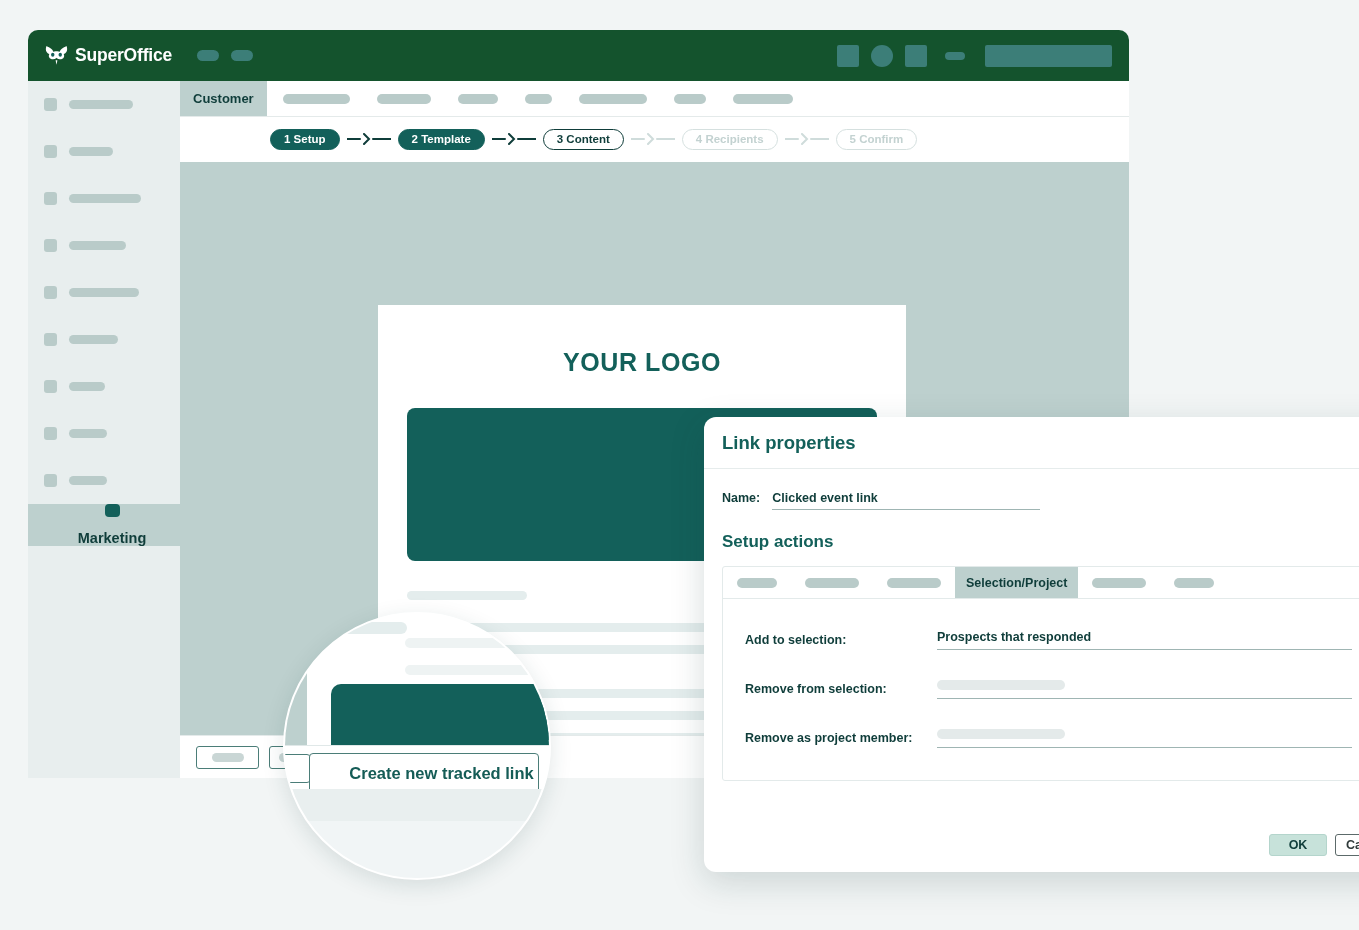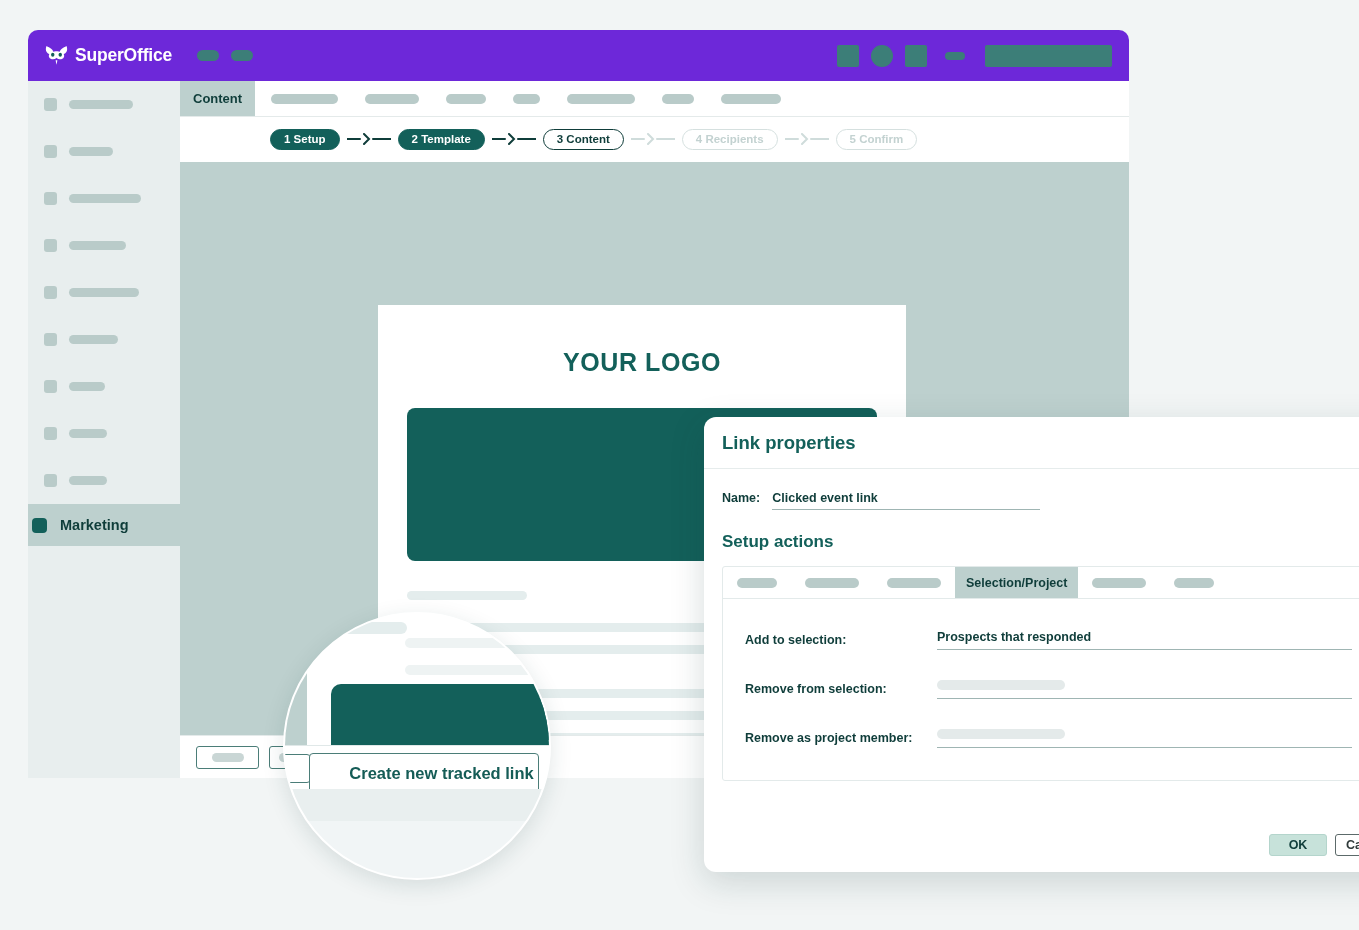--- a/index.html
+++ b/index.html
@@ -14,21 +14,21 @@
   
   .app-window {
     position: absolute; left: 28px; top: 30px;
     width: 1101px; height: 748px;
     background: #e8eeee;
     border-radius: 10px 10px 0 0;
     overflow: hidden;
   }
   .topbar {
     position: absolute; left: 0; top: 0; width: 100%; height: 51px;
-    background: #6d28d9;
+    background: #14532d;
     display: flex; align-items: center;
   }
   .brand { display: flex; align-items: center; gap: 7px; margin-left: 17px; }
   .brand-logo { width: 23px; height: 21px; display: block; }
   .brand-text {
     color: #ffffff; font-size: 17.5px; font-weight: bold;
     letter-spacing: -0.2px; line-height: 1;
   }
   .top-pill { background: #3c7e78; border-radius: 7px; }
   .tp1 { width: 22px; height: 11px; margin-left: 25px; }
@@ -49,22 +49,23 @@
     background: #e8eeee;
   }
   .side-item {
     display: flex; align-items: center; gap: 12px;
     height: 47px; padding-left: 16px;
   }
   .side-dot { width: 13px; height: 13px; background: #b9cbc9; border-radius: 3px; flex: 0 0 auto; }
   .side-bar { height: 9px; background: #b9cbc9; border-radius: 5px; }
   .side-active {
     display: flex; align-items: center; gap: 13px;
-    height: 42px; padding-left: 4px;
+    height: 42px; padding-left: 16px;
     background: #bdd0ce;
+    flex-direction: column;
   }
   .side-active .dot { width: 15px; height: 15px; background: #13605a; border-radius: 4px; }
   .side-active .lbl { color: #0f3d3a; font-size: 14.5px; font-weight: bold; }
 
   
   .content {
     position: absolute; left: 152px; top: 51px;
     width: 949px; height: 697px;
     background: #ffffff;
   }
@@ -283,21 +284,21 @@
         </div>
       <div class="side-active">
         <span class="dot"></span>
         <span class="lbl">Marketing</span>
       </div>
     </div>
 
     <div class="content">
 
       <div class="tabstrip">
-        <div class="tab-active">Content</div>
+        <div class="tab-active">Customer</div>
         <div class="tab-pills">
           <span class="tab-pill" style="width:67px"></span>
           <span class="tab-pill" style="width:54px"></span>
           <span class="tab-pill" style="width:40px"></span>
           <span class="tab-pill" style="width:27px"></span>
           <span class="tab-pill" style="width:68px"></span>
           <span class="tab-pill" style="width:32px"></span>
           <span class="tab-pill" style="width:60px"></span>
         </div>
       </div>

